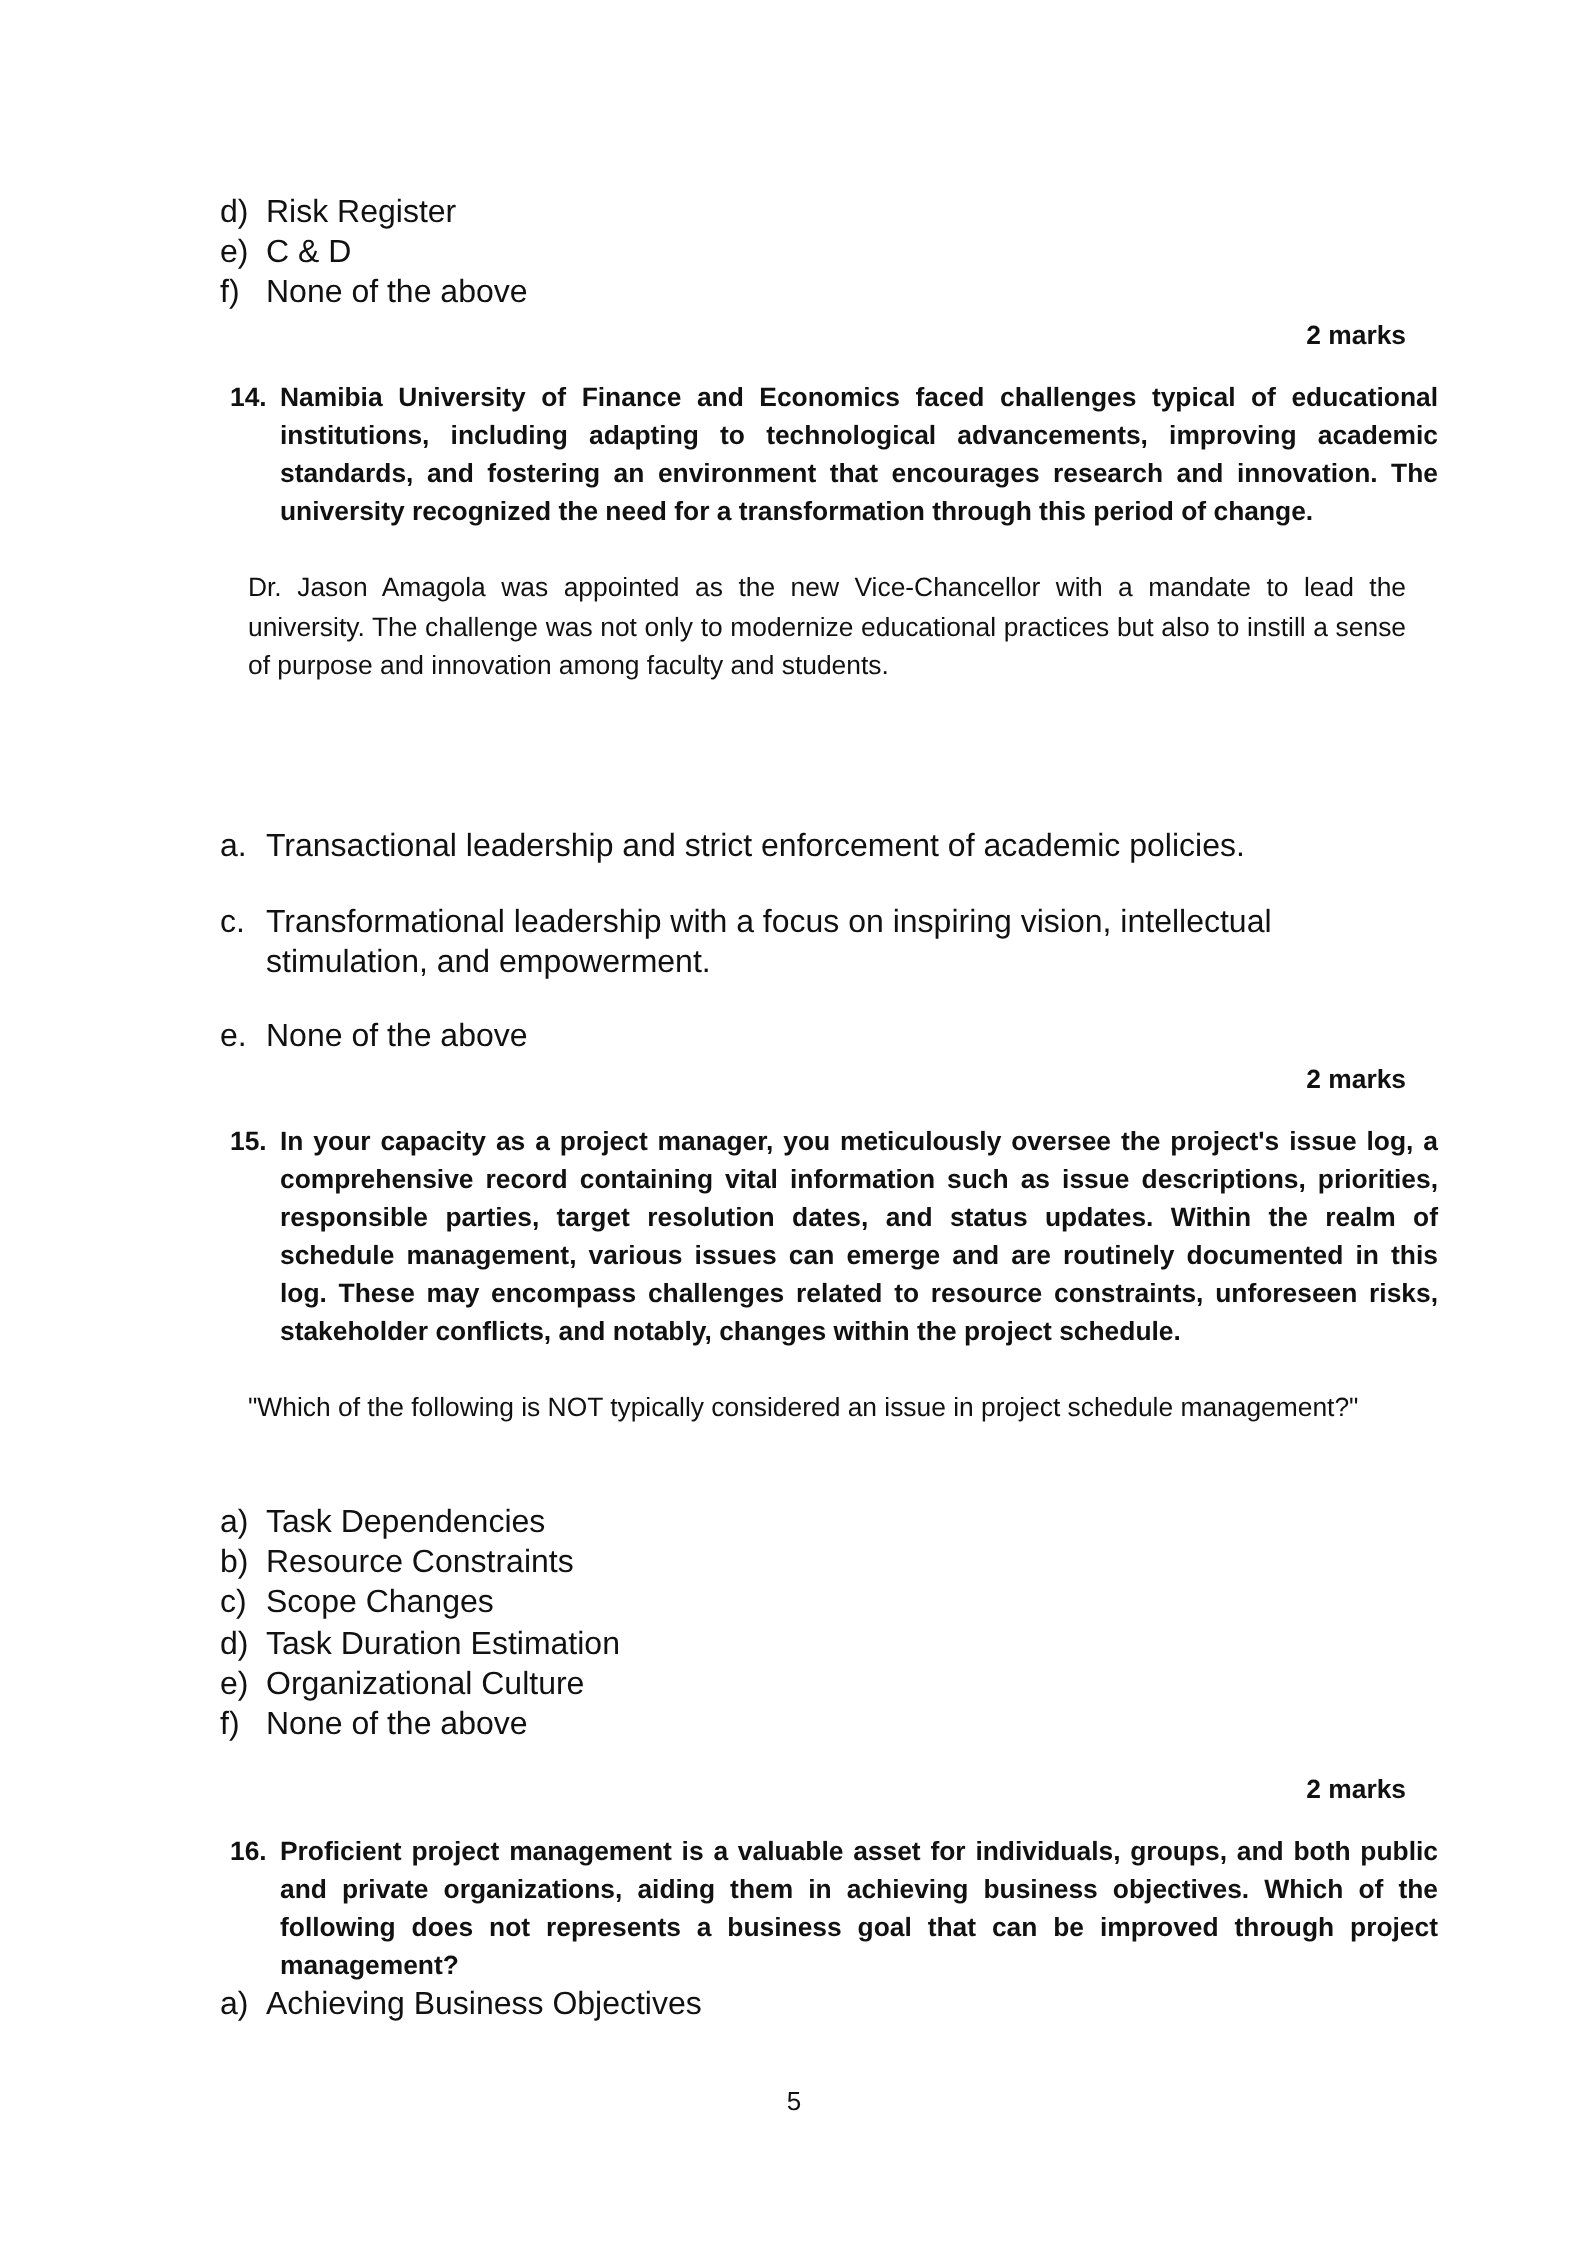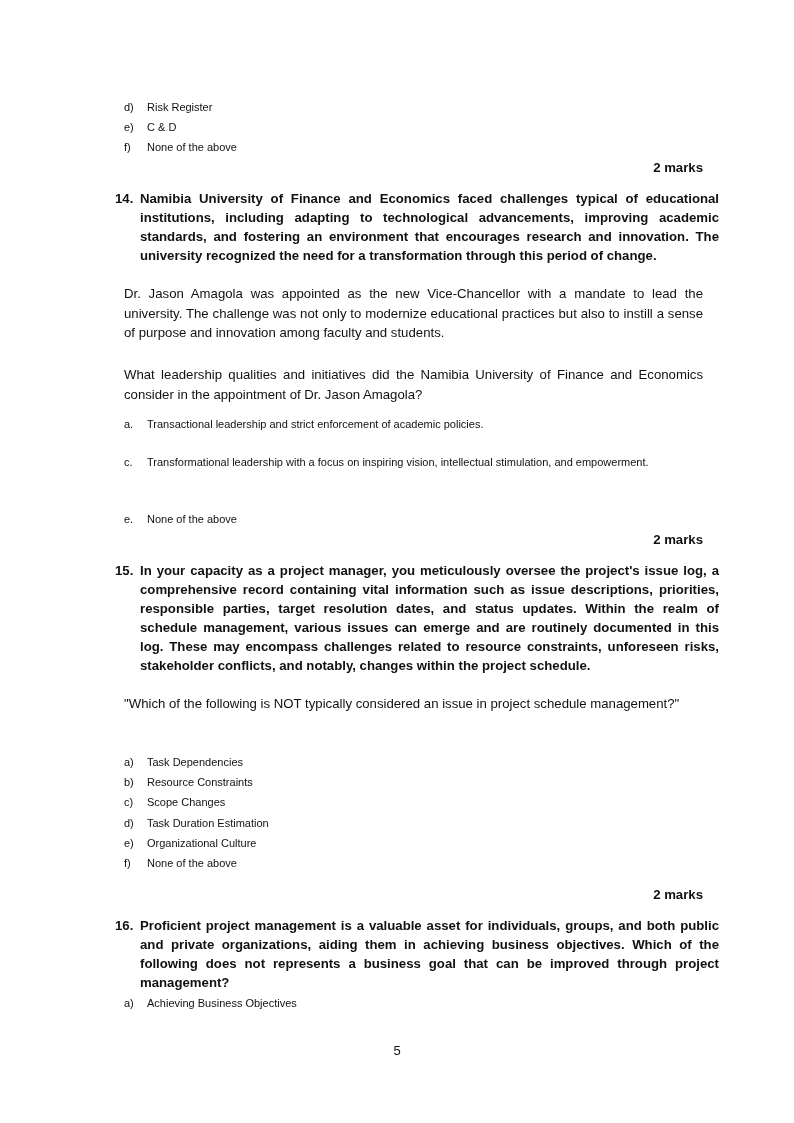--- a/index.html
+++ b/index.html
@@ -1,19 +1,19 @@
 <!DOCTYPE html>
 <html><head>
 <meta charset="utf-8">
 <style>
   html, body { margin: 0; padding: 0; background: #ffffff; }
   body { width: 794px; height: 1123px; position: relative; overflow: hidden;
          font-family: "Liberation Sans", sans-serif; color: #111; }
   .page { position: absolute; left: 0; top: 0; width: 794px; height: 1123px; }
-  .opt { position: absolute; left: 124px; font-size: 11px; line-height: 20px; white-space: nowrap; }
+  .opt { position: absolute; left: 110px; font-size: 16px; line-height: 20px; white-space: nowrap; }
   .opt .lbl { display: inline-block; width: 23px; }
   .marks { position: absolute; right: 91px; font-weight: bold; font-size: 13.2px; }
   .q { position: absolute; left: 99px; width: 604px; font-size: 13.2px; font-weight: bold; line-height: 19px; margin-left: 16px; }
   .q .num { position: absolute; left: 0; top: 0; }
   .q .body { margin-left: 25px; text-align: justify; }
   .para { position: absolute; left: 124px; width: 579px; font-size: 13.2px; font-weight: normal; line-height: 19.5px; text-align: justify; }
   .pageno { position: absolute; left: 0; width: 794px; text-align: center; top: 1043px; font-size: 13px; }
   .hang { padding-left: 23px; text-indent: -23px; white-space: normal; width: 556px; }
 </style>
 </head>
@@ -30,21 +30,20 @@
   <div class="opt" style="top:137px">
     <span class="lbl">f)</span><span>None of the above</span>
   </div>
   <div class="marks" style="top:160px">2 marks</div>
 
   <div class="q" style="top:189px">
     <span class="num">14.</span>
     <div class="body">Namibia University of Finance and Economics faced challenges typical of educational institutions, including adapting to technological advancements, improving academic standards, and fostering an environment that encourages research and innovation. The university recognized the need for a transformation through this period of change.</div>
   </div>
   <div class="para" style="top:284px">Dr. Jason Amagola was appointed as the new Vice-Chancellor with a mandate to lead the university. The challenge was not only to modernize educational practices but also to instill a sense of purpose and innovation among faculty and students.</div>
-  <div class="para" style="top:365px">What leadership qualities and initiatives did the Namibia University of Finance and Economics consider in the appointment of Dr. Jason Amagola?</div>
 
   <div class="opt" style="top:414px">
     <span class="lbl">a.</span><span>Transactional leadership and strict enforcement of academic policies.</span>
   </div>
   <div class="opt hang" style="top:452px">
     <span class="lbl" style="text-indent:0">c.</span><span>Transformational leadership with a focus on inspiring vision, intellectual stimulation, and empowerment.</span>
   </div>
   <div class="opt" style="top:509px">
     <span class="lbl">e.</span><span>None of the above</span>
   </div>

